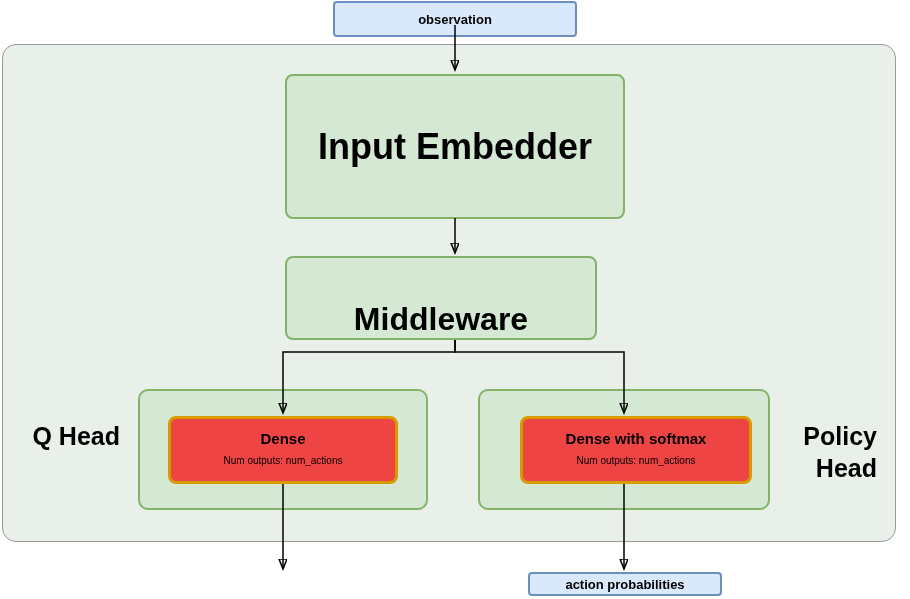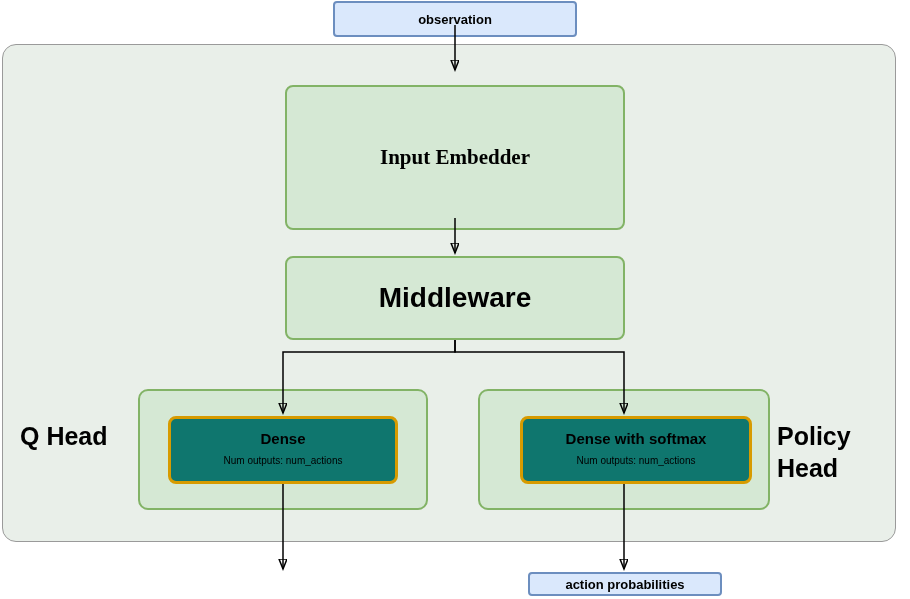--- a/index.html
+++ b/index.html
@@ -39,51 +39,51 @@
     border-radius: 8px;
   }
   .sub-container {
     position: absolute;
     box-sizing: border-box;
     background: #d5e8d4;
     border: 2px solid #82b366;
     border-radius: 10px;
   }
   .orange {
-    background: #0f766e;
+    background: #ef4444;
     border: 3px solid #d79b00;
     border-radius: 8px;
     flex-direction: column;
   }
   .blue {
     background: #dae8fc;
     border: 2px solid #6c8ebf;
     border-radius: 4px;
     font-weight: bold;
     font-size: 13px;
   }
   .node-observation { left: 333px; top: 1px; width: 244px; height: 36px; }
   .node-input-embedder {
-    left: 285px; top: 85px; width: 340px; height: 145px;
-    font-size: 21px; font-weight: bold; font-family: Liberation Serif, serif;
+    left: 285px; top: 74px; width: 340px; height: 145px;
+    font-size: 36px; font-weight: bold;
   }
   .node-middleware {
-    left: 285px; top: 256px; width: 340px; height: 84px;
-    font-size: 28px; font-weight: bold;
+    left: 285px; top: 256px; width: 312px; height: 84px;
+    font-size: 32px; font-weight: bold; align-items: flex-end;
   }
   .q-sub     { left: 138px; top: 389px; width: 290px; height: 121px; }
   .pol-sub   { left: 478px; top: 389px; width: 292px; height: 121px; }
   .q-dense   { left: 168px; top: 416px; width: 230px; height: 68px; }
   .pol-dense { left: 520px; top: 416px; width: 232px; height: 68px; }
   .dense-title { font-size: 15px; font-weight: bold; line-height: 22px; }
   .dense-sub   { font-size: 10px; line-height: 22px; }
   .head-label {
     position: absolute;
     width: 100px;
-    text-align: left;
+    text-align: right;
     font-size: 25px;
     font-weight: bold;
     line-height: 32px;
     color: #000000;
   }
   .q-head-label   { left: 20px;  top: 420px; }
   .pol-head-label { left: 777px; top: 420px; }
   .node-q-values      { left: 185px; top: 572px; width: 195px; height: 24px; }
   .node-action-probs  { left: 528px; top: 572px; width: 194px; height: 24px; justify-content: center; }
   svg.arrows {

